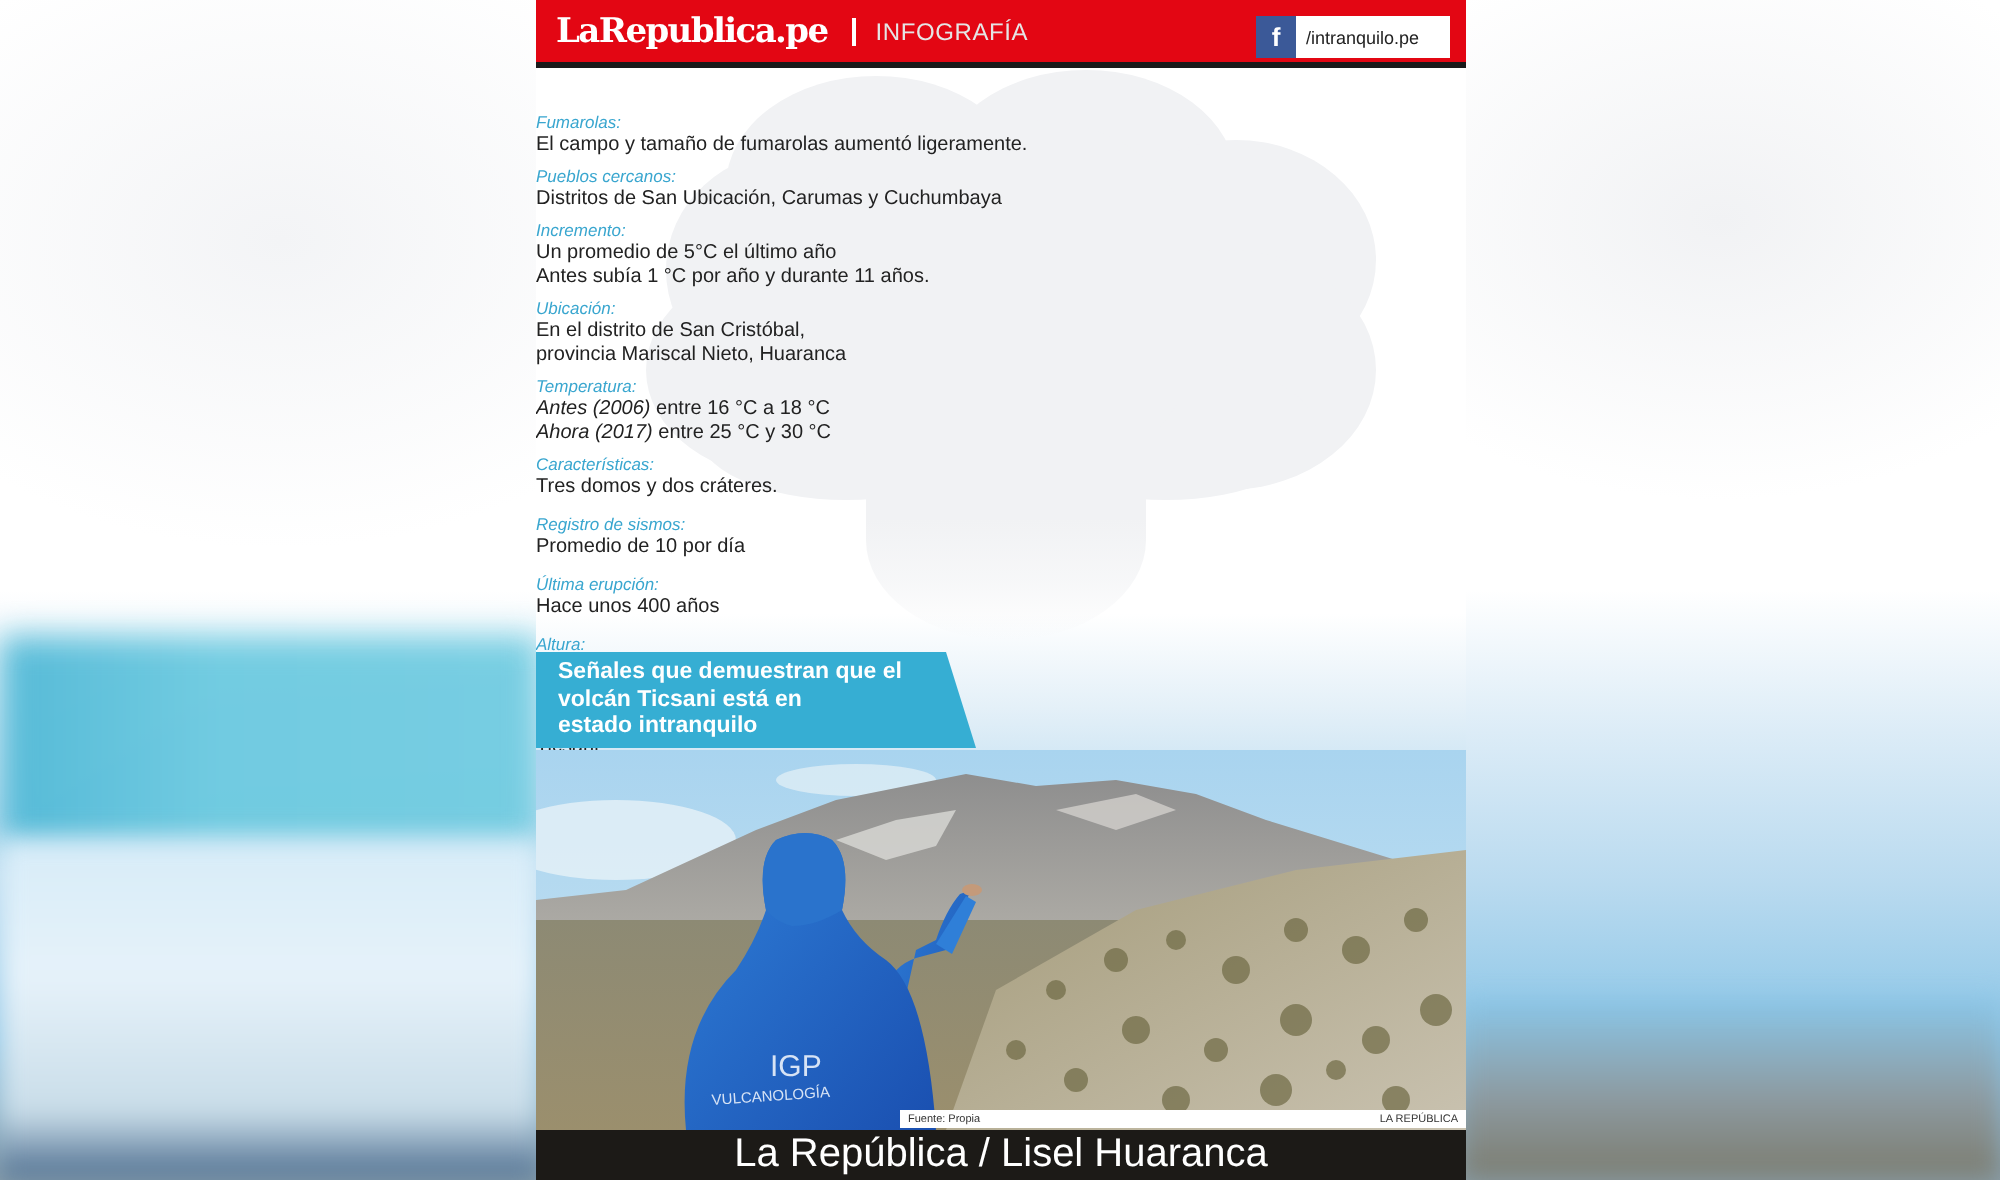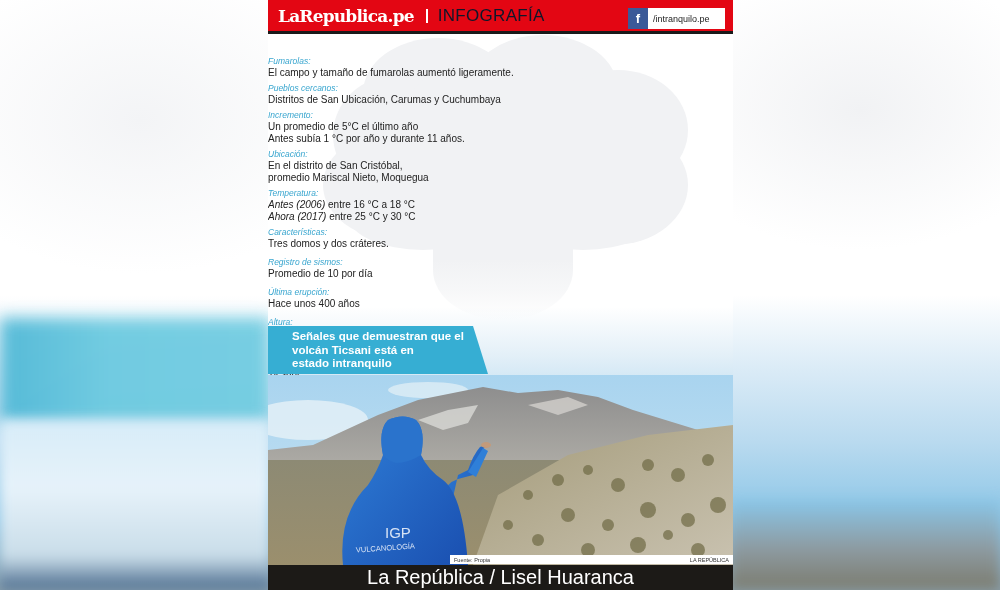--- a/index.html
+++ b/index.html
@@ -50,21 +50,21 @@
   .brand {
     font-family: "DejaVu Serif", serif;
     font-weight: bold; font-size: 17px; color: #ffffff;
     letter-spacing: -0.8px;
   }
   .header-sep {
     width: 2px; height: 14px; background: #ffffff; margin: 0 10px 0 12px;
   }
   .section-label {
     font-family: "Liberation Sans", sans-serif;
-    font-size: 17px; color: #0f172a; letter-spacing: 0.3px;
+    font-size: 12px; color: #e5e5e5; letter-spacing: 0.3px;
   }
   .social {
     position: absolute; right: 8px; top: 8px; height: 21px;
     display: flex; align-items: stretch;
   }
   .fb-icon {
     width: 20px; background: #3b5998; color: #ffffff;
     font-family: "Liberation Sans", sans-serif; font-weight: bold; font-size: 13px;
     display: flex; align-items: center; justify-content: center;
   }
@@ -92,21 +92,21 @@
   }
   .fact-value {
     font-size: 10px; color: #222; line-height: 12px;
   }
   .fact-value i { font-style: italic; }
 
   .title-banner {
     position: absolute; left: 0; top: 326px; width: 220px; height: 48px;
     background: #36aed3;
     clip-path: polygon(0 0, 205px 0, 220px 48px, 0 48px);
-    padding: 4px 0 0 24px;
+    padding: 4px 0 0 11px;
     color: #ffffff; font-family: "Liberation Sans", sans-serif;
     font-weight: bold; font-size: 11.5px; line-height: 13.5px;
   }
 
   
   .photo {
     position: absolute; left: 0; top: 375px; width: 465px; height: 190px;
     overflow: hidden;
     background: linear-gradient(to bottom, #b8dbf0 0%, #a4d0ec 25%, #9fc4dc 40%);
   }
@@ -170,21 +170,21 @@
       <div class="fact-value">Distritos de San Ubicación, Carumas y Cuchumbaya</div>
     </div>
     <div class="fact">
       <div class="fact-label">Incremento:</div>
       <div class="fact-value">Un promedio de 5°C el último año</div>
       <div class="fact-value">Antes subía 1 °C por año y durante 11 años.</div>
     </div>
     <div class="fact">
       <div class="fact-label">Ubicación:</div>
       <div class="fact-value">En el distrito de San Cristóbal,</div>
-      <div class="fact-value">promedio Mariscal Nieto, Moquegua</div>
+      <div class="fact-value">provincia Mariscal Nieto, Huaranca</div>
     </div>
     <div class="fact">
       <div class="fact-label">Temperatura:</div>
       <div class="fact-value"><i>Antes (2006)</i><span> entre 16 °C a 18 °C</span></div>
       <div class="fact-value"><i>Ahora (2017)</i><span> entre 25 °C y 30 °C</span></div>
     </div>
     <div class="fact">
       <div class="fact-label">Características:</div>
       <div class="fact-value">Tres domos y dos cráteres.</div>
     </div>

